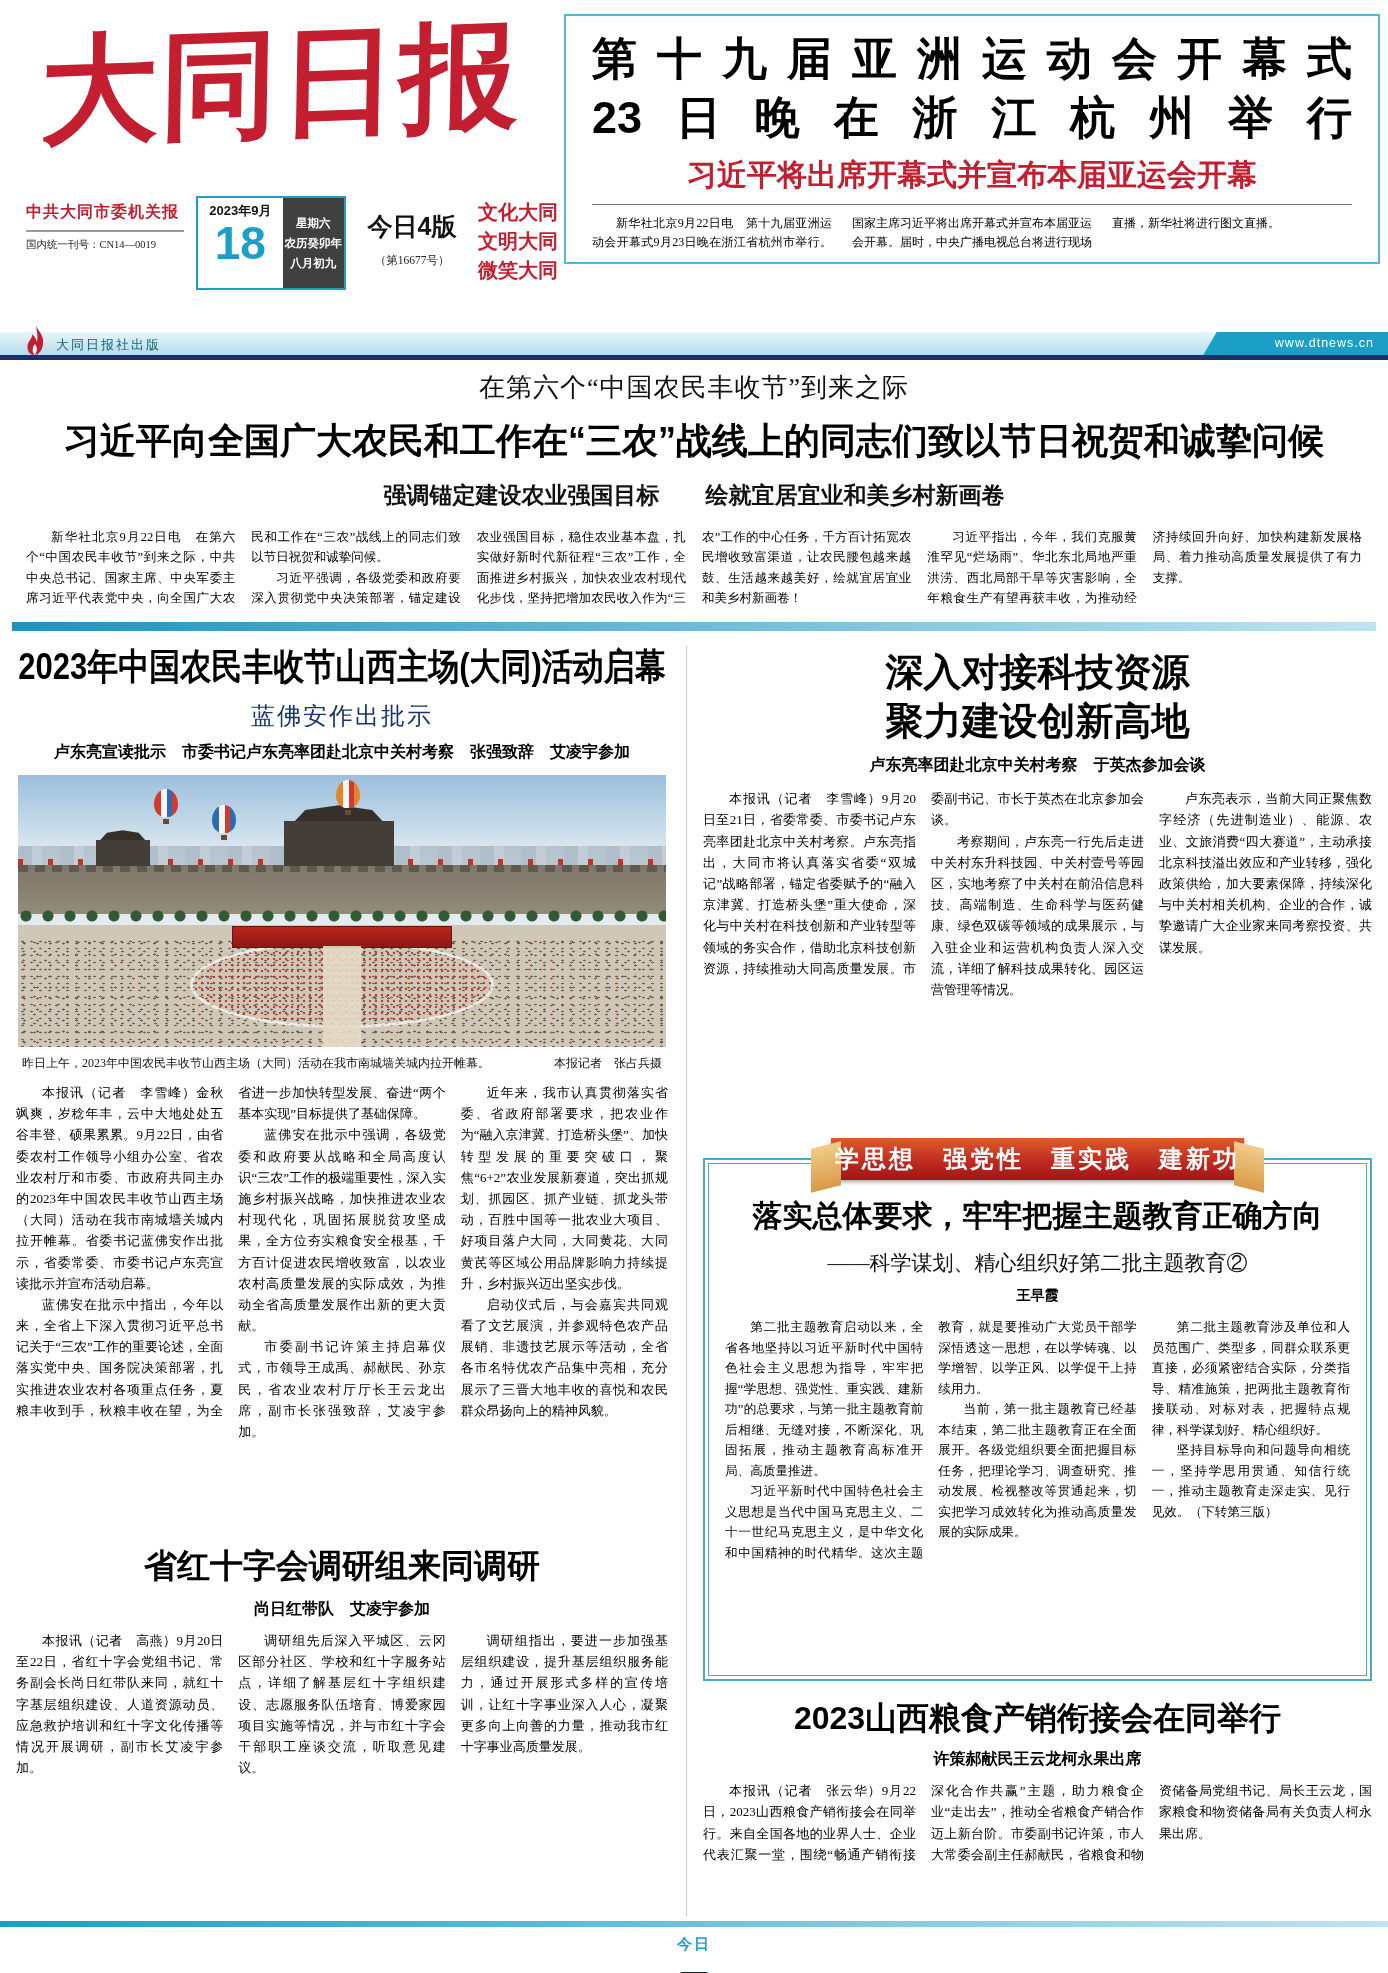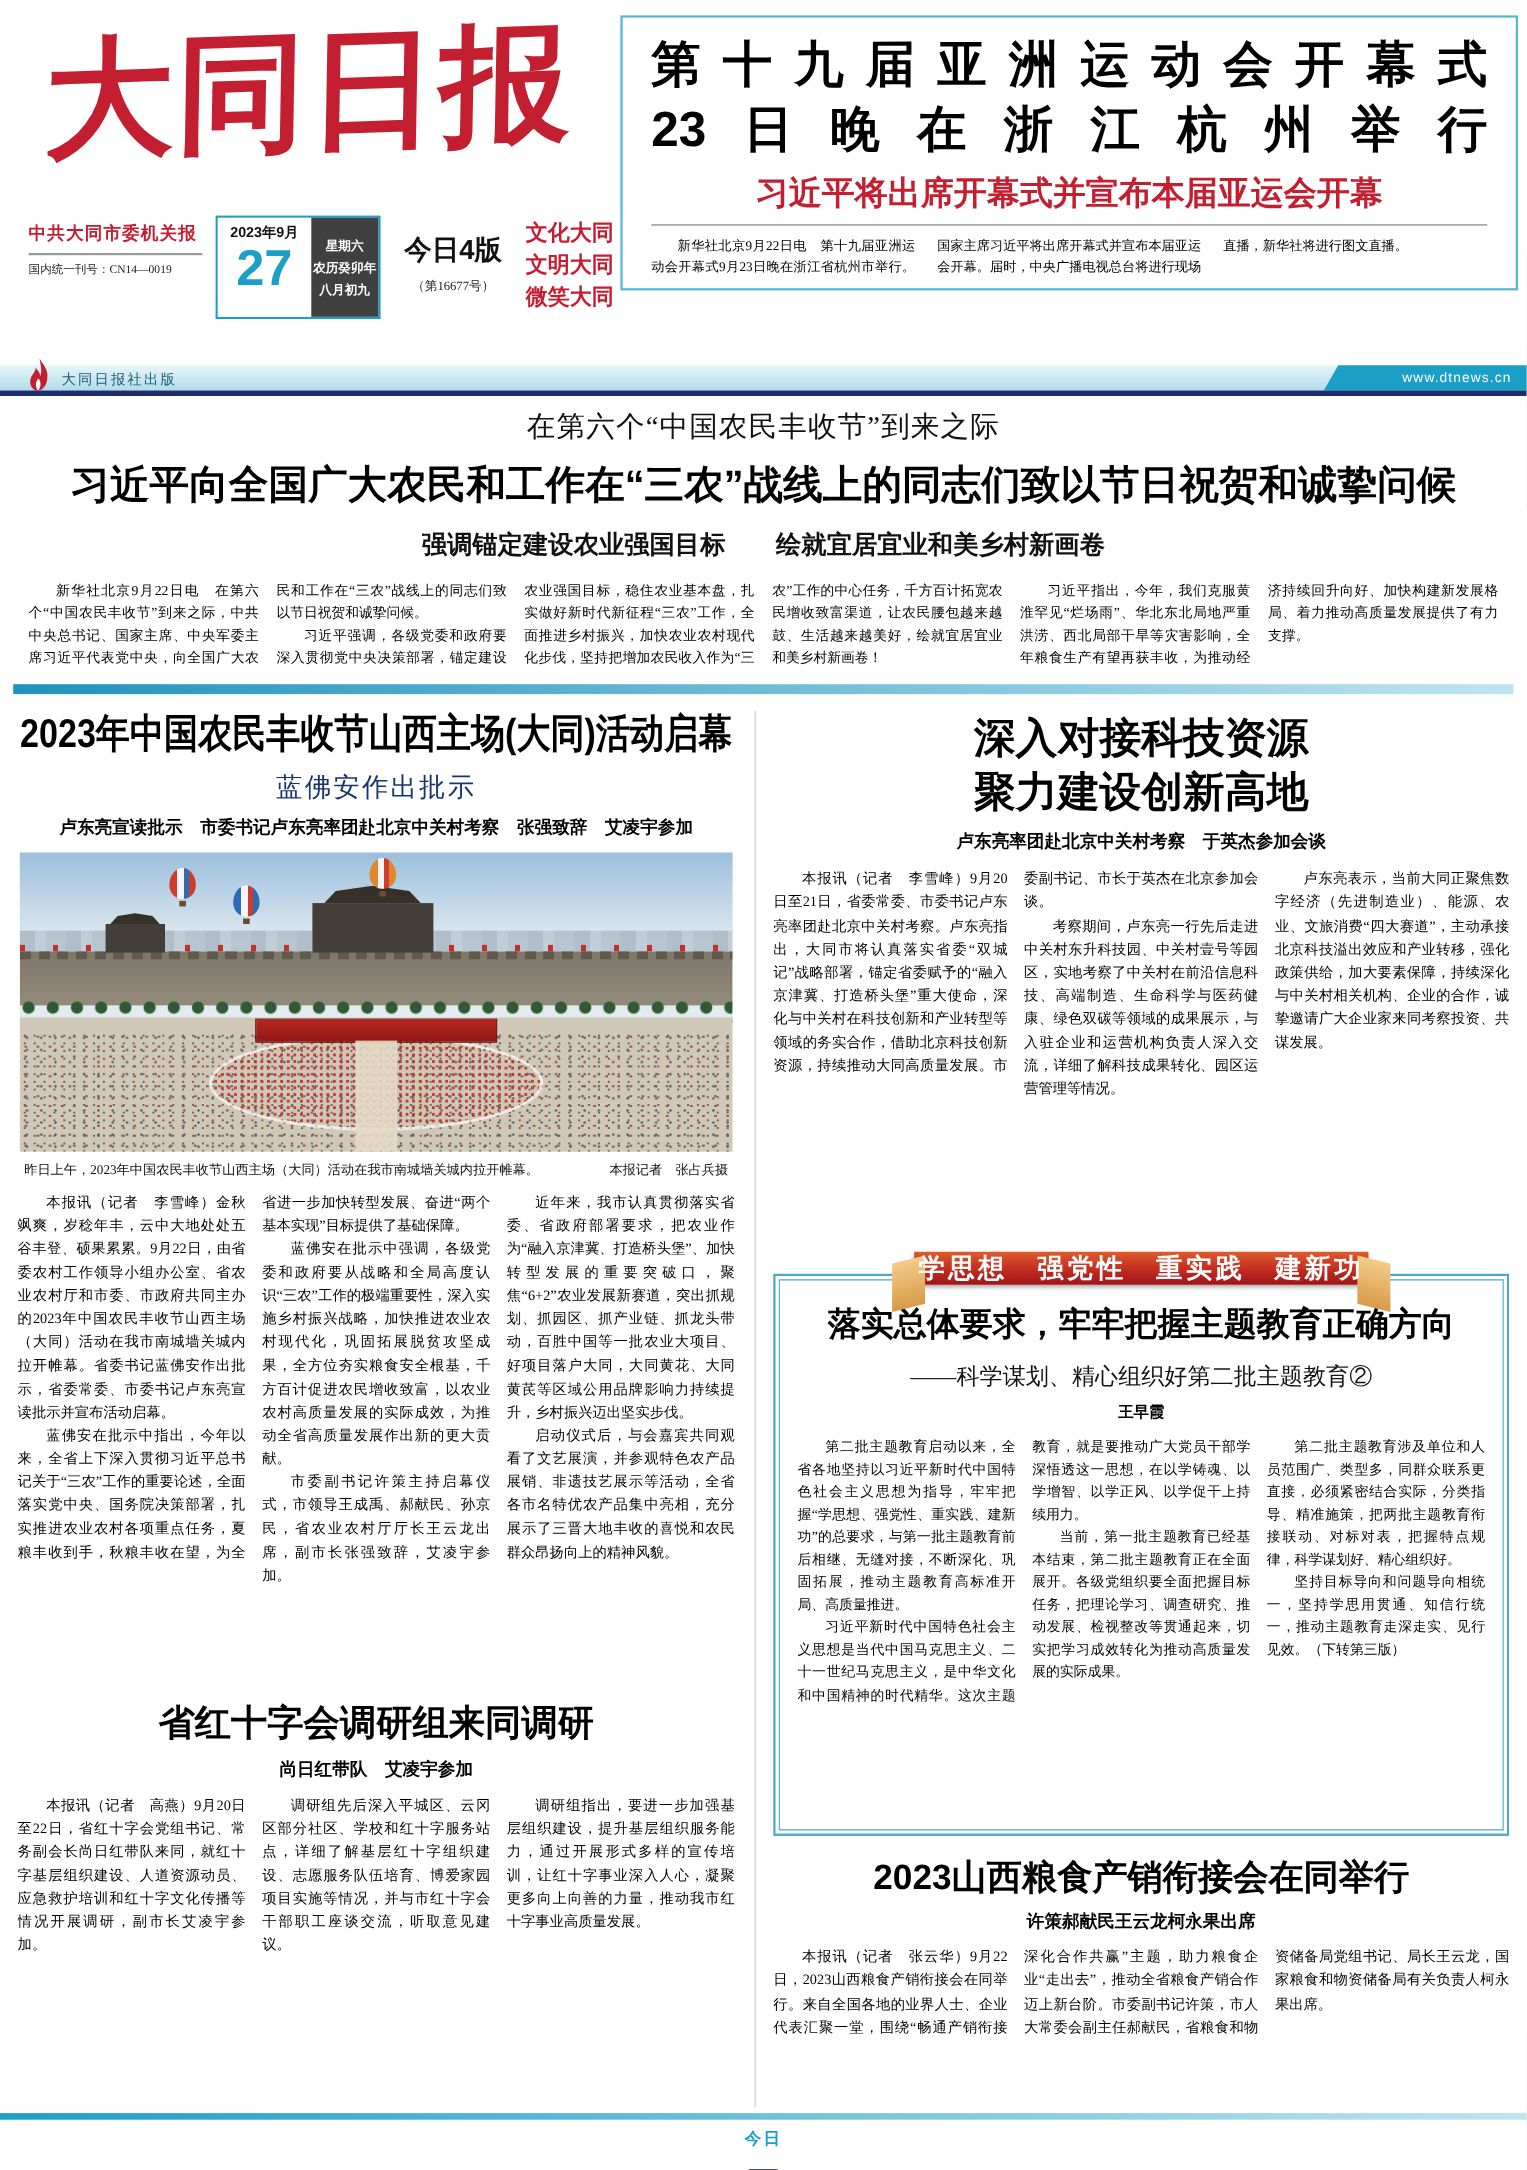--- a/index.html
+++ b/index.html
@@ -100,21 +100,21 @@
   .caption { display:flex; justify-content:space-between; gap:16px; margin:8px 6px 0; font-size:12px; color:#111; }
 
   .rc-head { font-size:33px; margin-top:14px; }
   .rc-body { margin-top:10px; height:200px; }
 
   
   .tech-head { font-size:38px; line-height:1.28; margin-top:2px; }
   .tech-body { margin-top:12px; height:336px; }
 
   .edubox { position:relative; margin-top:34px; border:2px solid #4aa9c8; box-shadow:inset 0 0 0 3px #fff,inset 0 0 0 4px #4aa9c8; padding:0 20px 10px; }
-  .ribbon { position:relative; z-index:2; width:66%; margin:-22px auto 0; height:30px;
+  .ribbon { position:relative; z-index:2; width:66%; margin:-22px auto 0; height:42px;
     background:linear-gradient(180deg,#df5a2c 0%,#c02c20 55%,#a01418 100%);
     display:flex; align-items:center; justify-content:center; box-shadow:0 2px 4px rgba(0,0,0,.35); }
   .ribbon::before,.ribbon::after { content:""; position:absolute; top:7px; width:30px; height:44px; z-index:-1;
     background:linear-gradient(180deg,#f3cc8a,#d89a48); }
   .ribbon::before { left:-20px; transform:skewY(-14deg); }
   .ribbon::after { right:-20px; transform:skewY(14deg); }
   .ribbon span { color:#fff; font-size:24px; font-weight:bold; font-family:"Liberation Sans",sans-serif; letter-spacing:3px; white-space:nowrap; }
   .edu-head { font-size:30px; margin-top:16px; white-space:nowrap; }
   .edu-deck { text-align:center; font-size:21px; margin-top:12px; color:#111; }
   .edu-author { text-align:center; font-size:14px; font-weight:bold; margin-top:10px; }
@@ -147,21 +147,21 @@
 
     <div class="mast-info">
       <div class="org-block">
         <div class="org-name">中共大同市委机关报</div>
         <div class="org-rule"></div>
         <div class="org-issn">国内统一刊号：CN14—0019</div>
       </div>
       <div class="datebox">
         <div class="datebox-left">
           <div class="date-ym">2023年9月</div>
-          <div class="date-day">27</div>
+          <div class="date-day">18</div>
         </div>
         <div class="datebox-right">
           <div>星期六</div>
           <div>农历癸卯年</div>
           <div>八月初九</div>
         </div>
       </div>
       <div class="edition-block">
         <div class="edition">今日4版</div>
         <div class="issue-no">（第16677号）</div>

